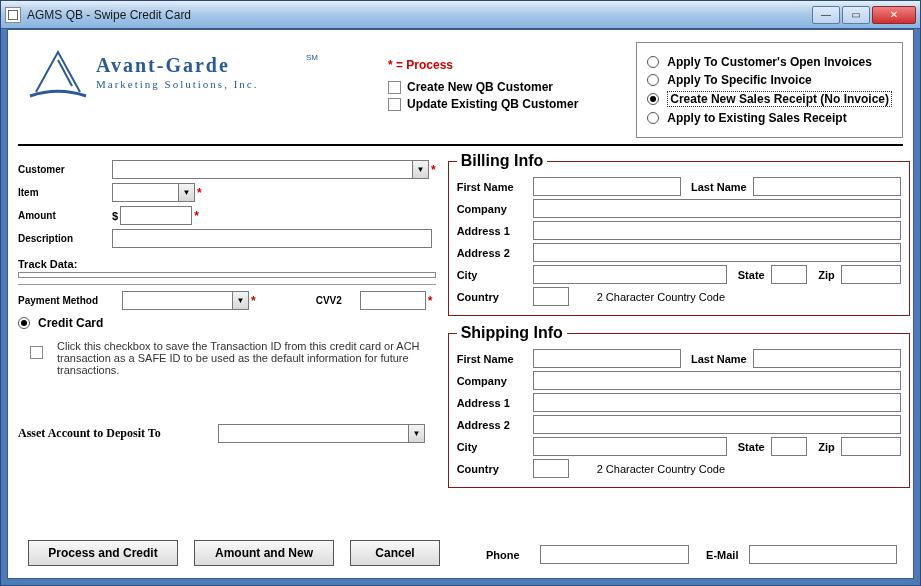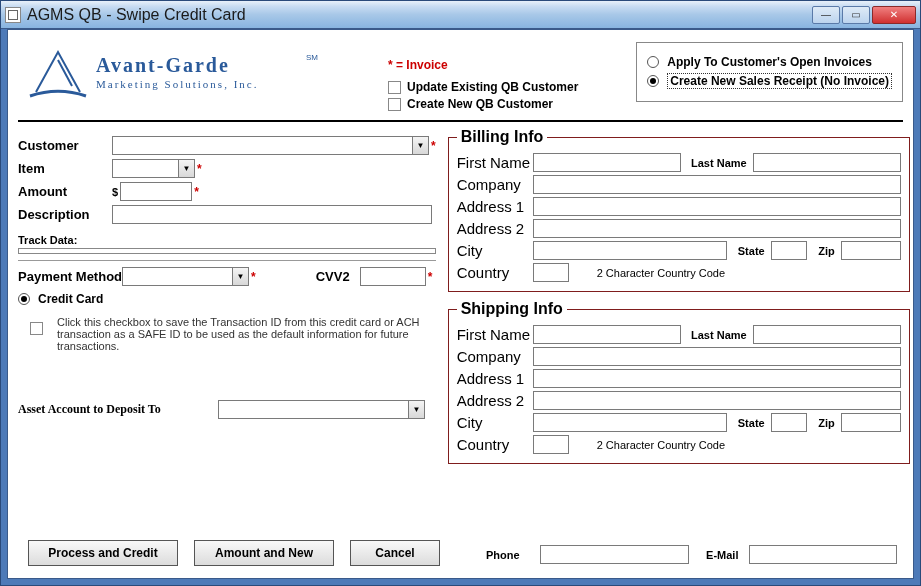--- a/index.html
+++ b/index.html
@@ -38,21 +38,21 @@
     position: relative;
   }
   .title-icon::before {
     content: "";
     position: absolute;
     top: 2px; left: 2px; right: 2px; bottom: 2px;
     border: 1px solid #666;
   }
   .title-text {
     color: #1a1a1a;
-    font-size: 16px;
+    font-size: 12px;
   }
   .win-controls {
     margin-left: auto;
     display: flex;
     gap: 2px;
   }
   .win-btn {
     width: 28px;
     height: 18px;
     border: 1px solid #5a7aa8;
@@ -174,21 +174,21 @@
   }
 
   .form-row {
     display: flex;
     align-items: center;
     margin: 4px 0;
   }
   .form-label {
     width: 94px;
     font-weight: bold;
-    font-size: 13px;
+    font-size: 10px;
   }
   .text-input {
     border: 1px solid #7a7a7a;
     background: #fff;
     height: 19px;
     font-size: 11px;
     padding: 0 2px;
   }
   .combo {
     position: relative;
@@ -259,22 +259,22 @@
     font-weight: bold;
     padding: 0 4px;
   }
   .info-row {
     display: flex;
     align-items: center;
     margin: 3px 0;
   }
   .info-row .lbl {
     width: 76px;
-    font-weight: normal;
-    font-size: 15px;
+    font-weight: bold;
+    font-size: 11px;
   }
   .info-row .lbl2 {
     width: 72px;
     font-weight: bold;
     font-size: 11px;
     text-align: right;
     padding-right: 6px;
   }
   .info-row .text-input { flex: 1; }
   .country-hint {
@@ -352,39 +352,47 @@
             <path d="M 30 16 L 44 42"></path>
             <path d="M 2 52 C 20 46, 40 46, 58 52" stroke-width="3"></path>
           </g>
           <text x="68" y="28" font-family="Georgia, serif" font-size="20" fill="#2a5a9a" letter-spacing="2" font-weight="bold"><tspan>Avant-Garde</tspan></text>
           <text x="278" y="16" font-size="8" fill="#2a5a9a">SM</text>
           <text x="68" y="44" font-family="Georgia, serif" font-size="11" fill="#2a5a9a" letter-spacing="2"><tspan>Marketing Solutions, Inc.</tspan></text>
         </svg>
       </div>
 
       <div class="middle-top">
-        <div class="required-hint">* = Invoice</div>
+        <div class="required-hint">* = Process</div>
+        <div class="chk-row">
+          <span class="chk"></span>
+          <span>Create New QB Customer</span>
+        </div>
         <div class="chk-row">
           <span class="chk"></span>
           <span>Update Existing QB Customer</span>
-        </div>
-        <div class="chk-row">
-          <span class="chk"></span>
-          <span>Create New QB Customer</span>
         </div>
       </div>
 
       <div class="apply-box">
         <div class="radio-row">
           <span class="radio"></span>
           <span class="radio-label">Apply To Customer's Open Invoices</span>
         </div>
+        <div class="radio-row">
+          <span class="radio"></span>
+          <span class="radio-label">Apply To Specific Invoice</span>
+        </div>
         <div class="radio-row selected">
           <span class="radio selected"></span>
           <span class="radio-label">Create New Sales Receipt (No Invoice)</span>
+        </div>
+        <div class="radio-row">
+          <span class="radio"></span>
+          <span class="radio-label">Apply to Existing Sales Receipt</span>
         </div>
       </div>
     </div>
 
     <hr class="hr">
 
     <div class="main-cols">
       <div class="left-col">
         <div class="form-row">
           <span class="form-label">Customer</span>

